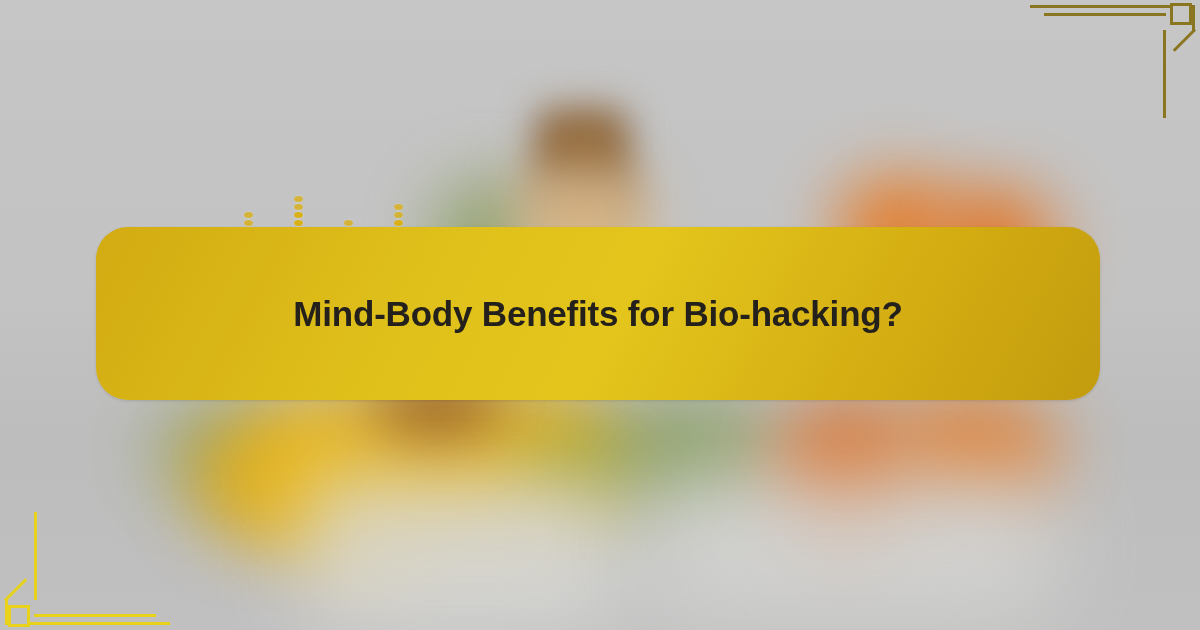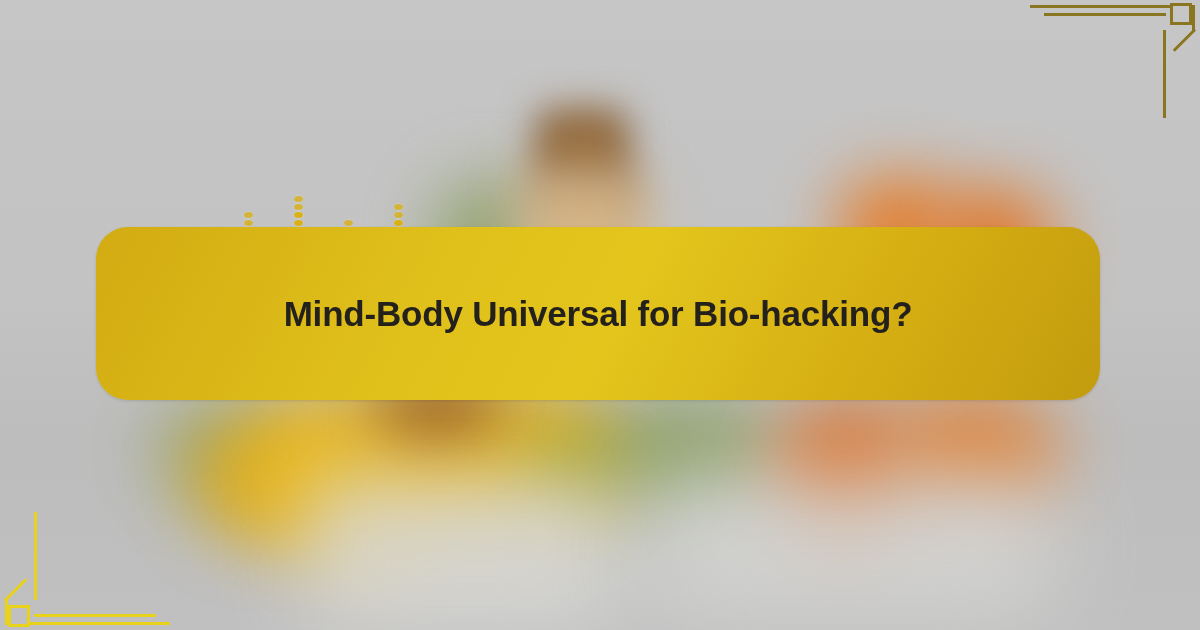--- a/index.html
+++ b/index.html
@@ -1105,21 +1105,21 @@
       <span class="wdot" style="top: 166px; background: rgb(217, 176, 22); opacity: 1;"></span>
       <span class="wdot" style="top: 174px; background: rgb(217, 176, 22); opacity: 1;"></span>
       <span class="wdot" style="top: 182px; background: rgb(217, 176, 22); opacity: 0.8;"></span>
       <span class="wdot" style="top: 190px; background: rgb(217, 176, 22); opacity: 0.8;"></span>
       <span class="wdot" style="top: 198px; background: rgb(217, 176, 22); opacity: 0.8;"></span>
     </div>
   </div>
 
 <div id="banner">
   <div id="banner-title">
-    <span class="ln">Mind-Body Universal for Bio-hacking?</span>
+    <span class="ln">Mind-Body Benefits for Bio-hacking?</span>
   </div>
 </div>
 
 <div class="ornament" id="orn-tr">
   <span class="l1"></span>
   <span class="l2"></span>
   <span class="v1"></span>
   <span class="elbow"></span>
   <span class="v2"></span>
   <span class="sq"></span>

